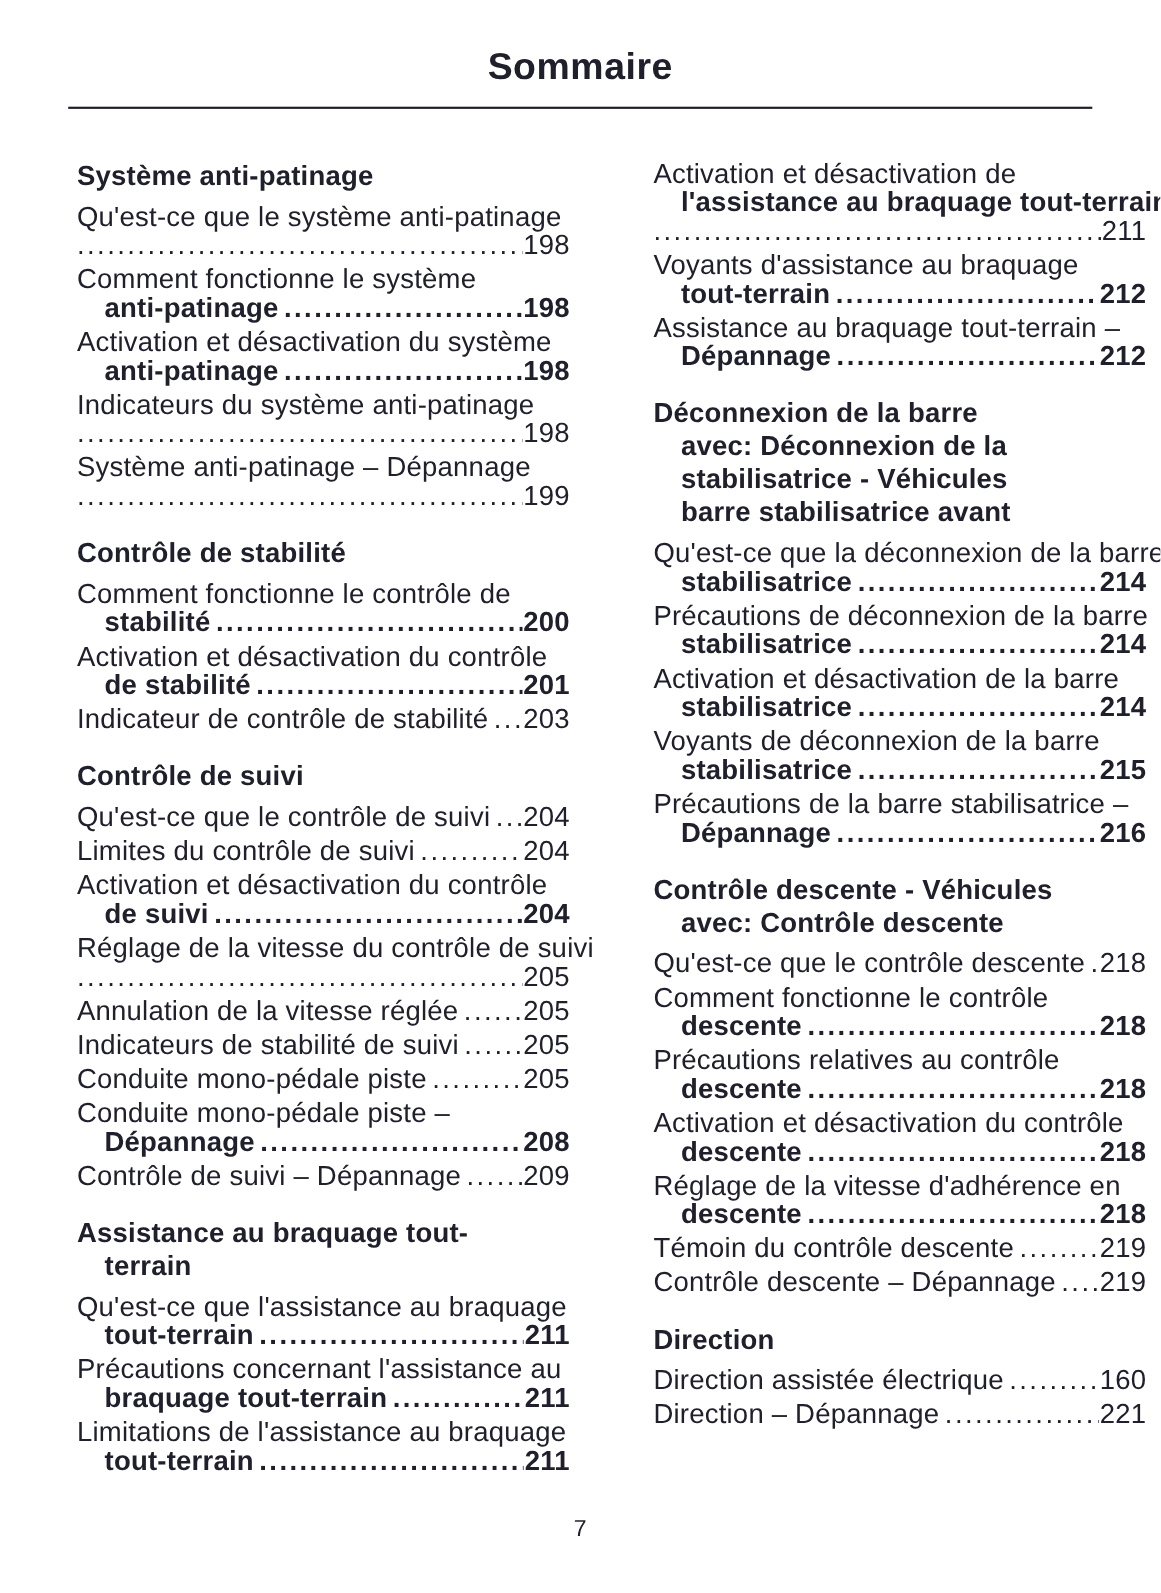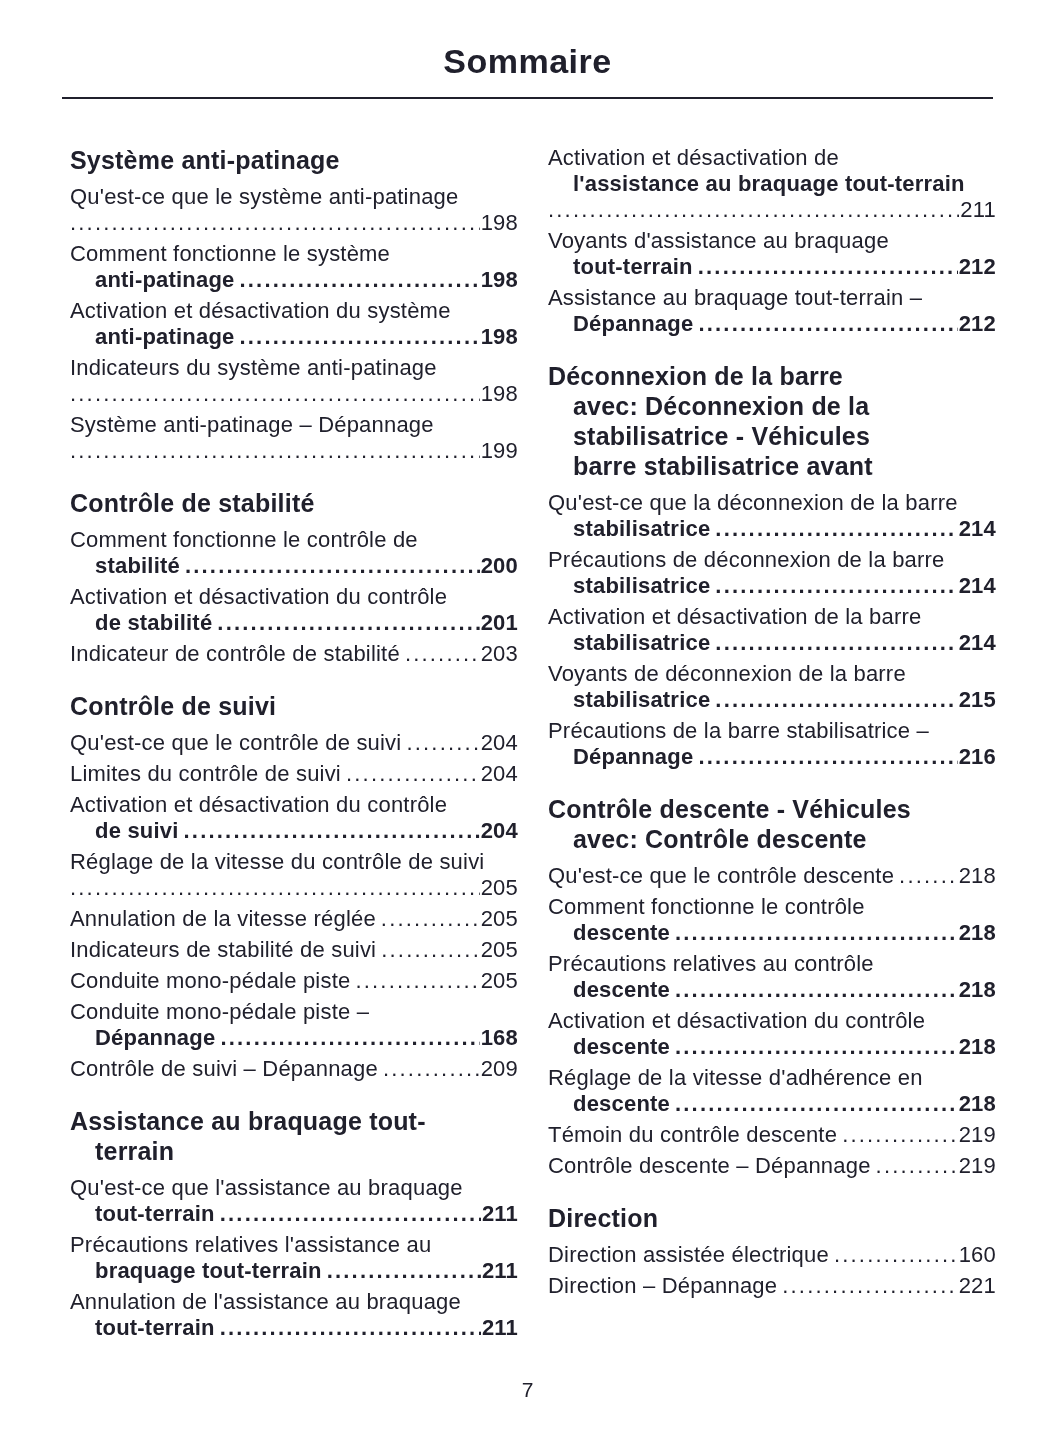--- a/index.html
+++ b/index.html
@@ -22,38 +22,38 @@
     font-weight: 700;
     letter-spacing: 0.5px;
   }
   .rule {
     height: 2px;
     background: #20202c;
     margin: 16px 62px 0 62px;
   }
   .columns {
     display: flex;
-    gap: 30px;
+    gap: 76px;
     padding: 46px 39px 0 70px;
   }
   .col { width: 448px; flex: 0 0 448px; }
   .toc-section { margin-top: 24px; }
   .toc-section:first-child { margin-top: 0; }
   .sec-heading {
     font-size: 25px;
     font-weight: 700;
     line-height: 30px;
     margin-bottom: 9px;
     letter-spacing: 0.2px;
   }
   .hline { white-space: nowrap; }
   .hline.cont { padding-left: 25px; }
   .entry {
     margin-bottom: 5px;
-    font-size: 22px;
+    font-size: 25px;
     line-height: 26px;
     letter-spacing: 0.2px;
   }
   .eline { white-space: nowrap; }
   .eline.cont { padding-left: 25px; font-weight: bold; }
   .eline.last { display: flex; align-items: baseline; }
   .tail { flex: 0 0 auto; margin-right: 5px; }
   .leader {
     flex: 1 1 auto;
     min-width: 0;
@@ -204,21 +204,21 @@
               <span class="tail">Conduite mono-pédale piste</span>
               <span class="leader"></span>
               <span class="pnum">205</span>
             </div>
           </div>
           <div class="entry">
             <div class="eline">Conduite mono-pédale piste –</div>
             <div class="eline last cont">
               <span class="tail">Dépannage</span>
               <span class="leader"></span>
-              <span class="pnum">168</span>
+              <span class="pnum">208</span>
             </div>
           </div>
           <div class="entry">
             <div class="eline last">
               <span class="tail">Contrôle de suivi – Dépannage</span>
               <span class="leader"></span>
               <span class="pnum">209</span>
             </div>
           </div>
         </section>
@@ -229,29 +229,29 @@
           </h2>
           <div class="entry">
             <div class="eline">Qu'est-ce que l'assistance au braquage</div>
             <div class="eline last cont">
               <span class="tail">tout-terrain</span>
               <span class="leader"></span>
               <span class="pnum">211</span>
             </div>
           </div>
           <div class="entry">
-            <div class="eline">Précautions relatives l'assistance au</div>
+            <div class="eline">Précautions concernant l'assistance au</div>
             <div class="eline last cont">
               <span class="tail">braquage tout-terrain</span>
               <span class="leader"></span>
               <span class="pnum">211</span>
             </div>
           </div>
           <div class="entry">
-            <div class="eline">Annulation de l'assistance au braquage</div>
+            <div class="eline">Limitations de l'assistance au braquage</div>
             <div class="eline last cont">
               <span class="tail">tout-terrain</span>
               <span class="leader"></span>
               <span class="pnum">211</span>
             </div>
           </div>
         </section>
       </div>
     <div class="col">
         <section class="toc-section">

